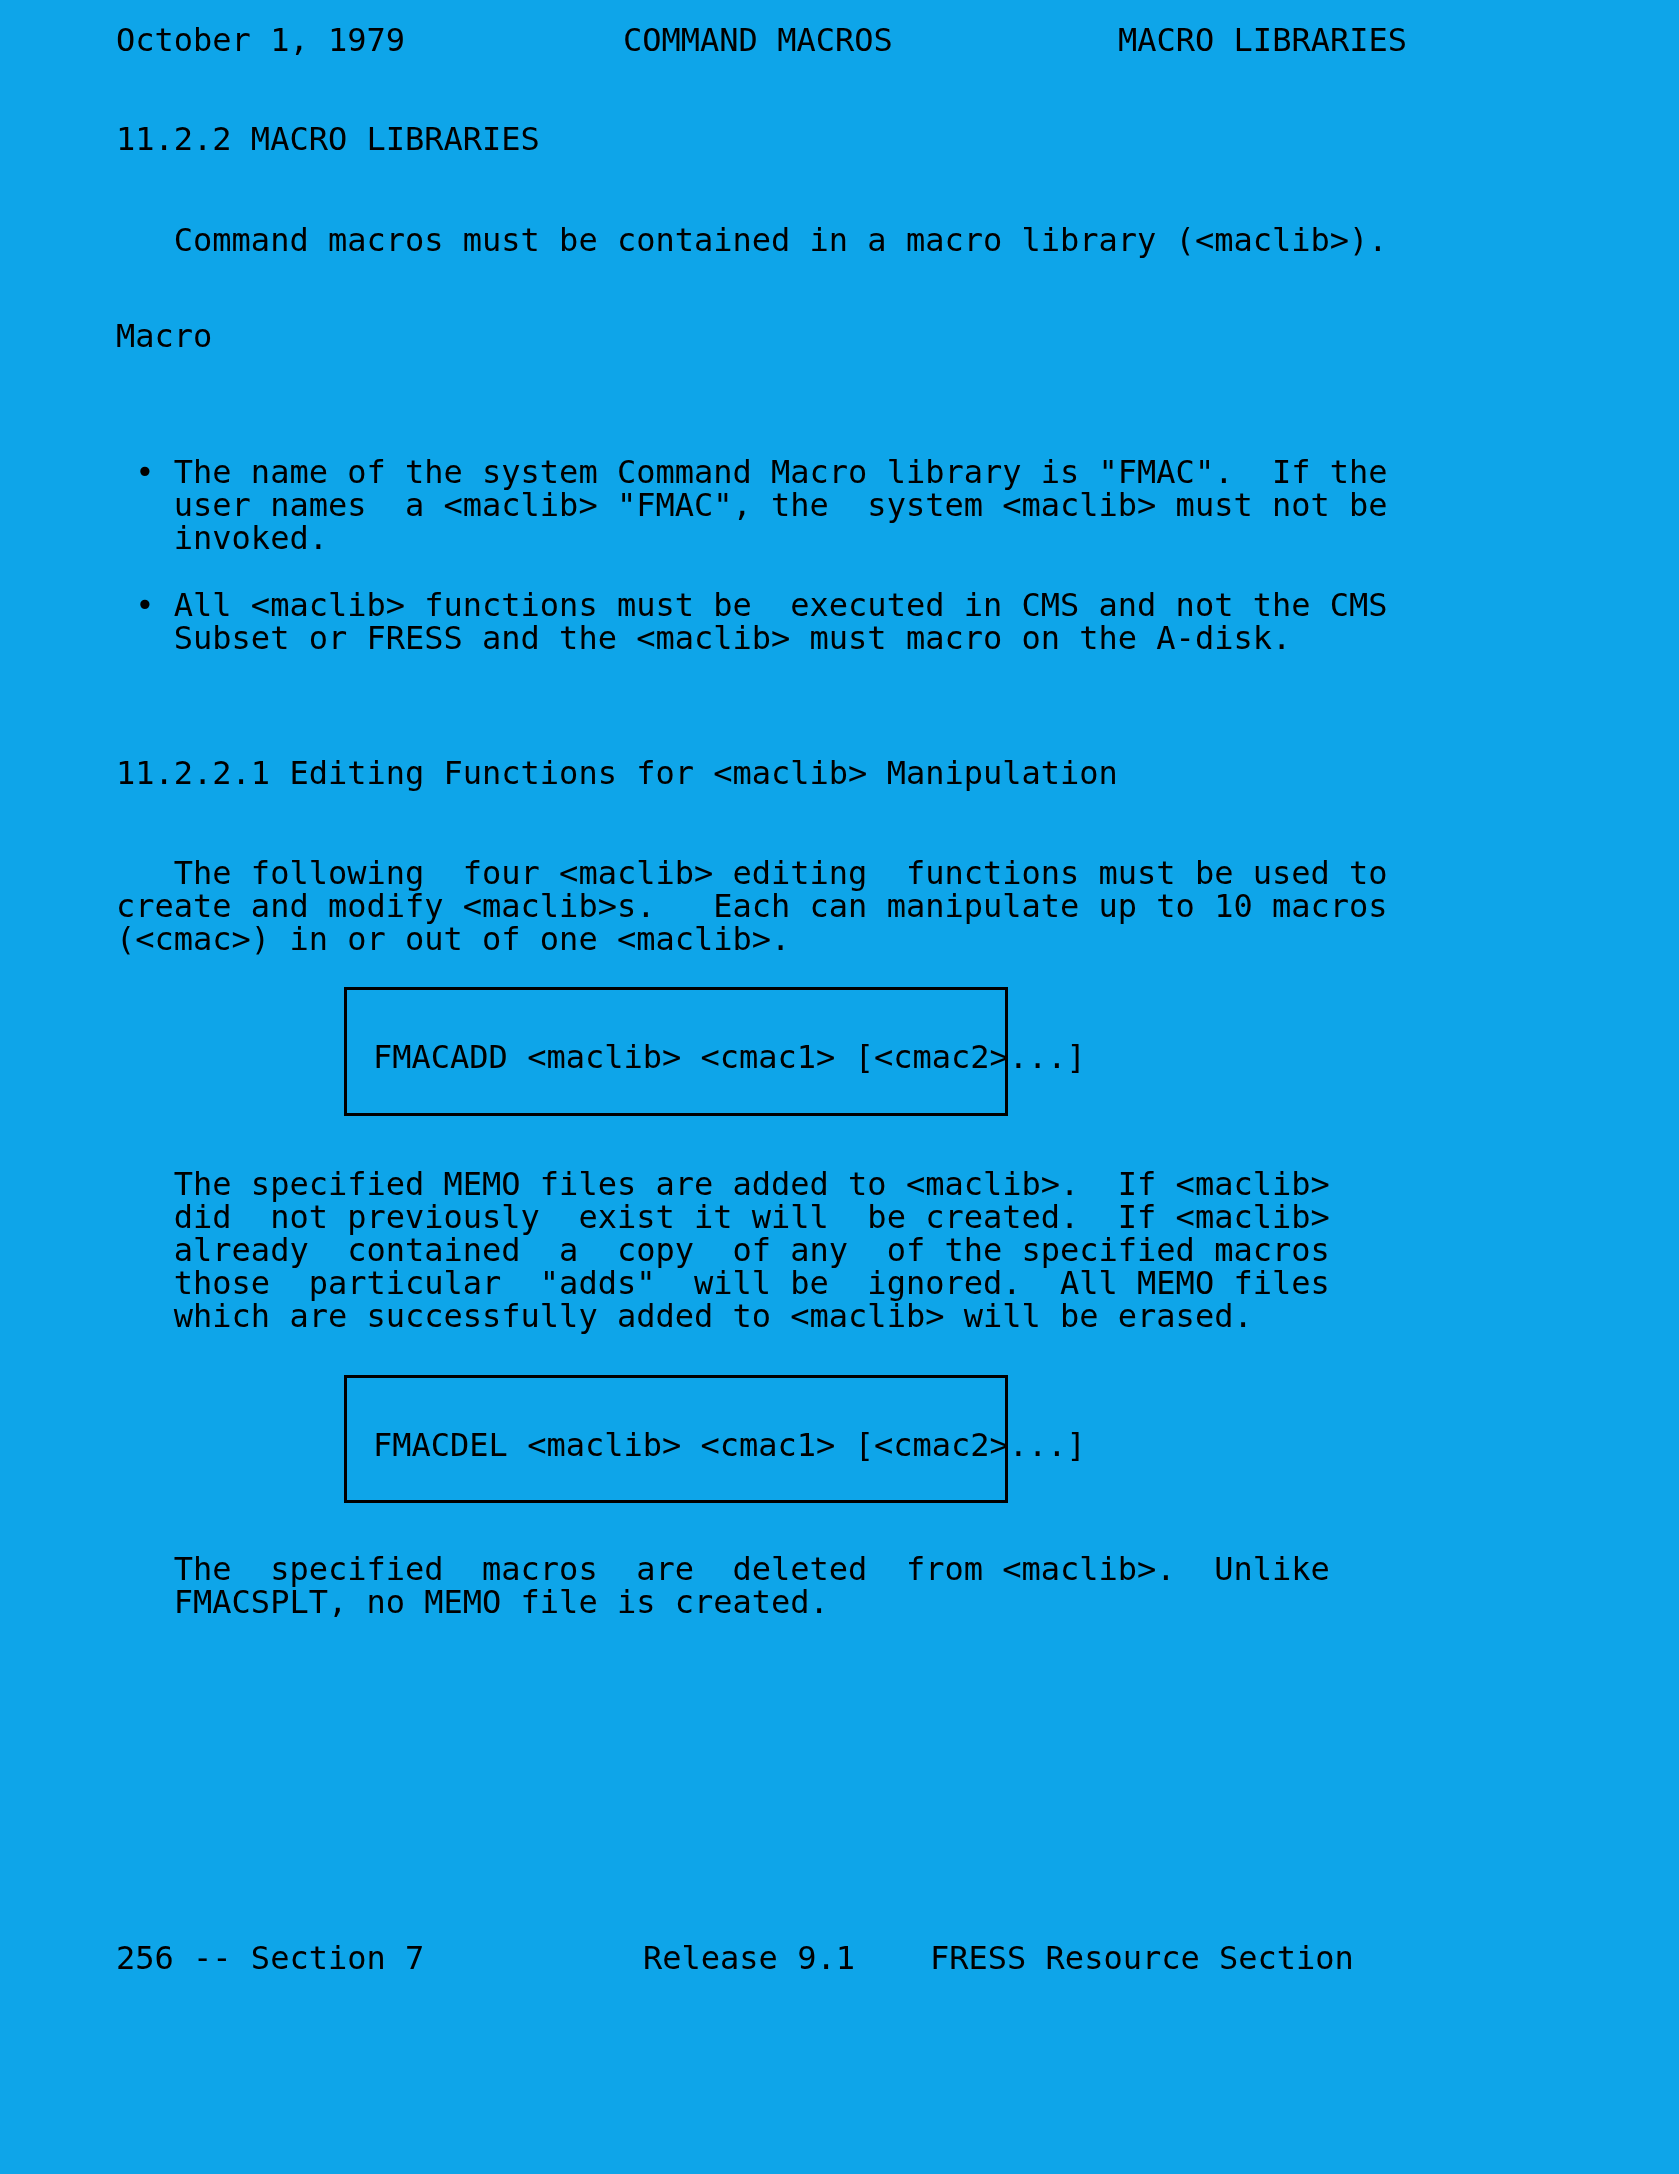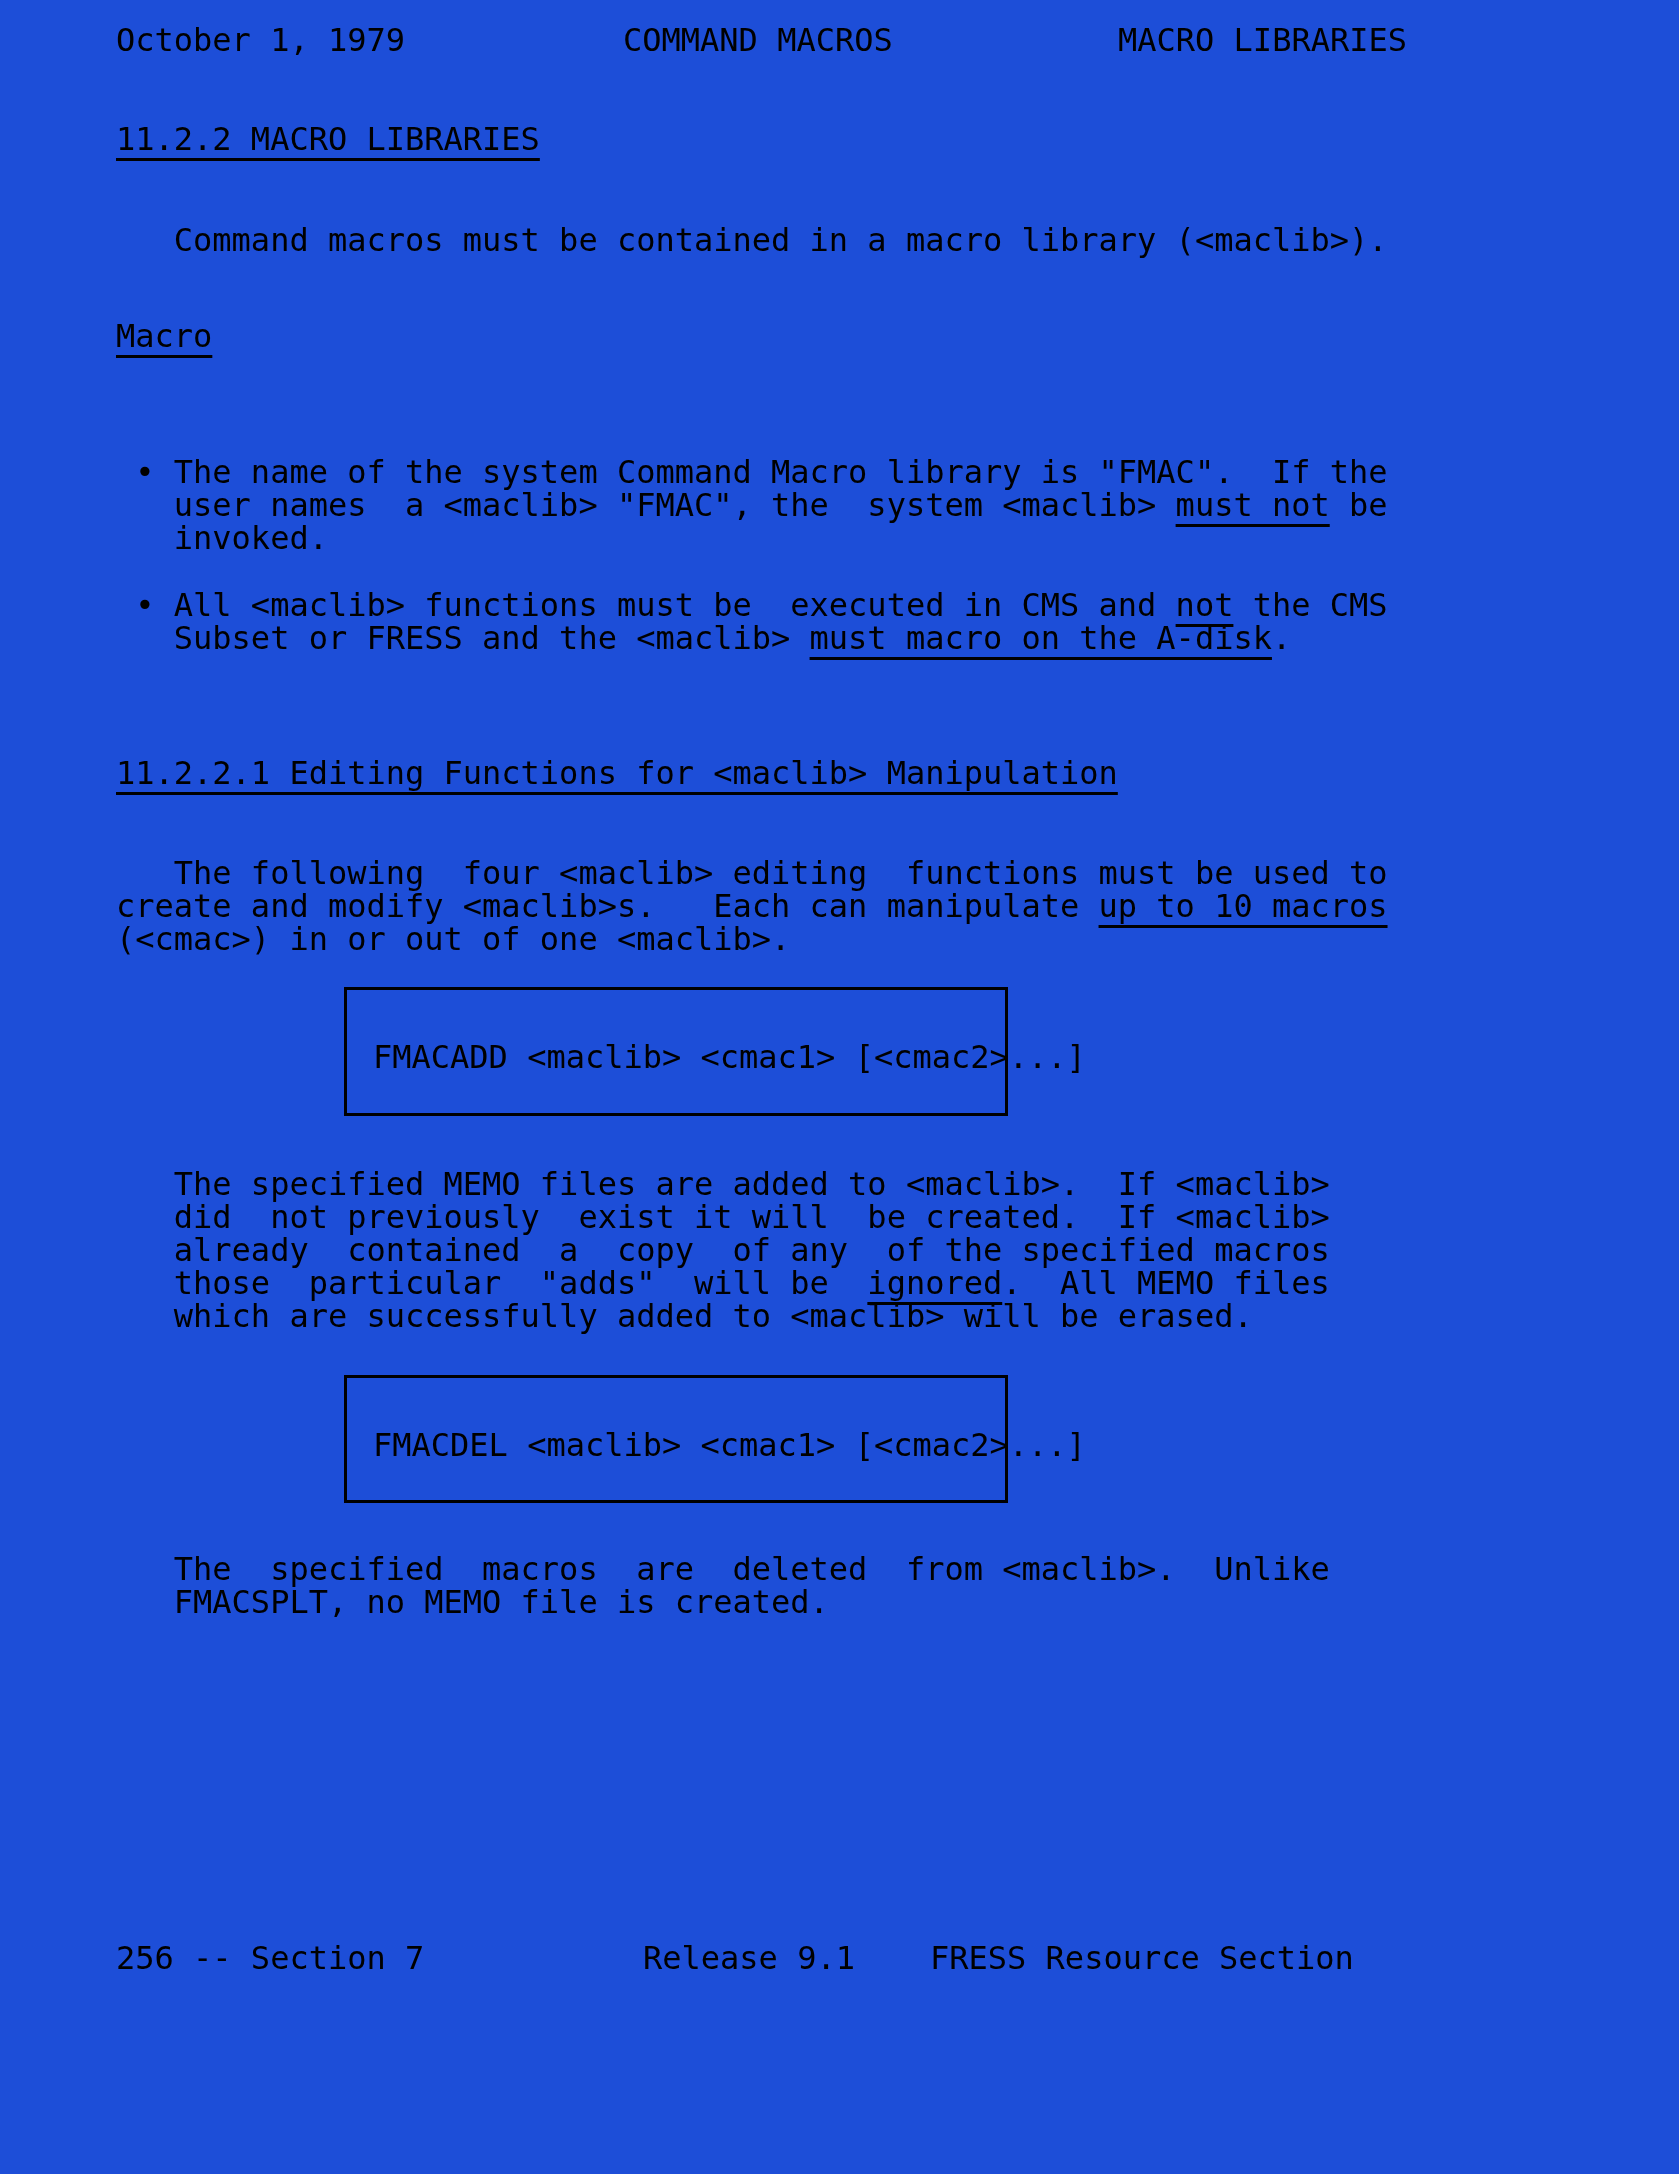--- a/index.html
+++ b/index.html
@@ -1,32 +1,31 @@
 <!DOCTYPE html>
 <html style="font-size:15px"><head>
 <meta charset="utf-8">
 <title>FRESS Resource Manual — p.256</title>
 <style>
   html, body { margin: 0; padding: 0; background: #ffffff; }
   .page {
     position: relative;
     width: 1680px;
     height: 2174px;
-    background: #1d4ed8;
+    background: #0ea5e9;
     color: #000000;
     font-family: "DejaVu Sans Mono", "Liberation Mono", monospace;
     font-size: 32px;
     line-height: 33px;
     overflow: hidden;
   }
   .block { position: absolute; left: 116px; }
   .abs { position: absolute; }
   .ln { white-space: pre; }
   .u {
-    text-decoration: underline;
     text-decoration-thickness: 2.8px;
     text-underline-offset: 7.5px;
     text-decoration-skip-ink: none;
   }
   .syntax-box {
     position: absolute;
     left: 344px;
     width: 664px;
     height: 129px;
     border: 3.8px solid #000000;

